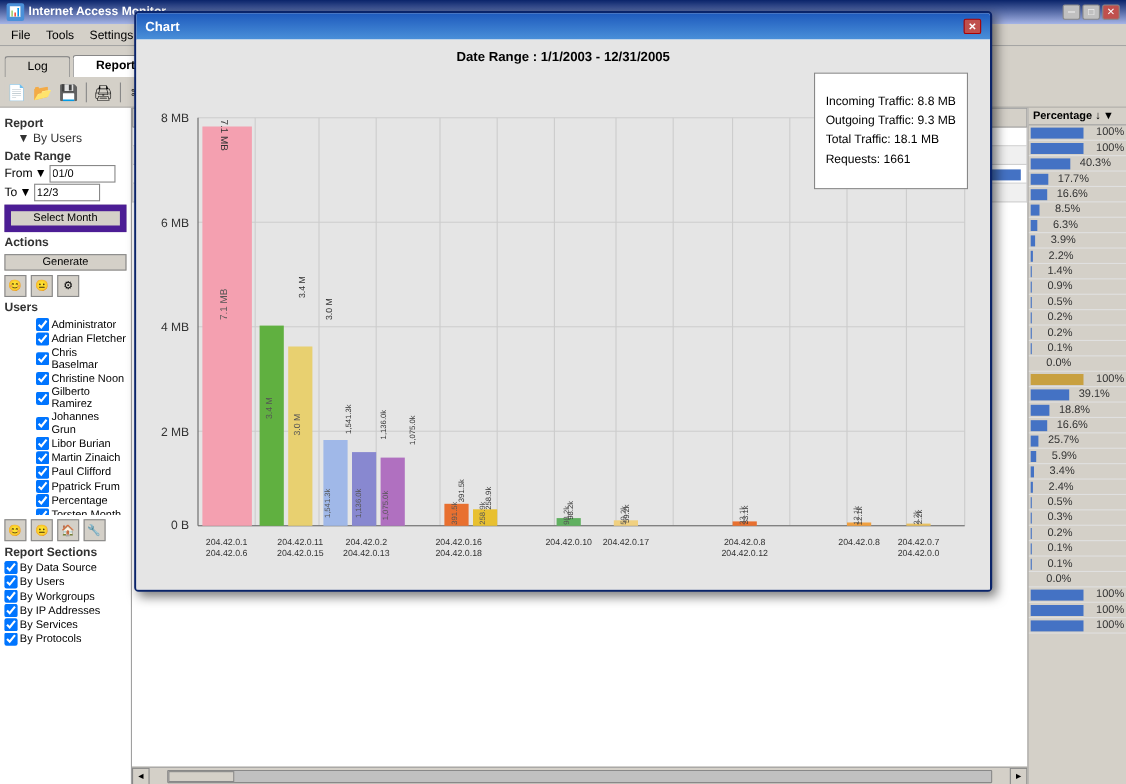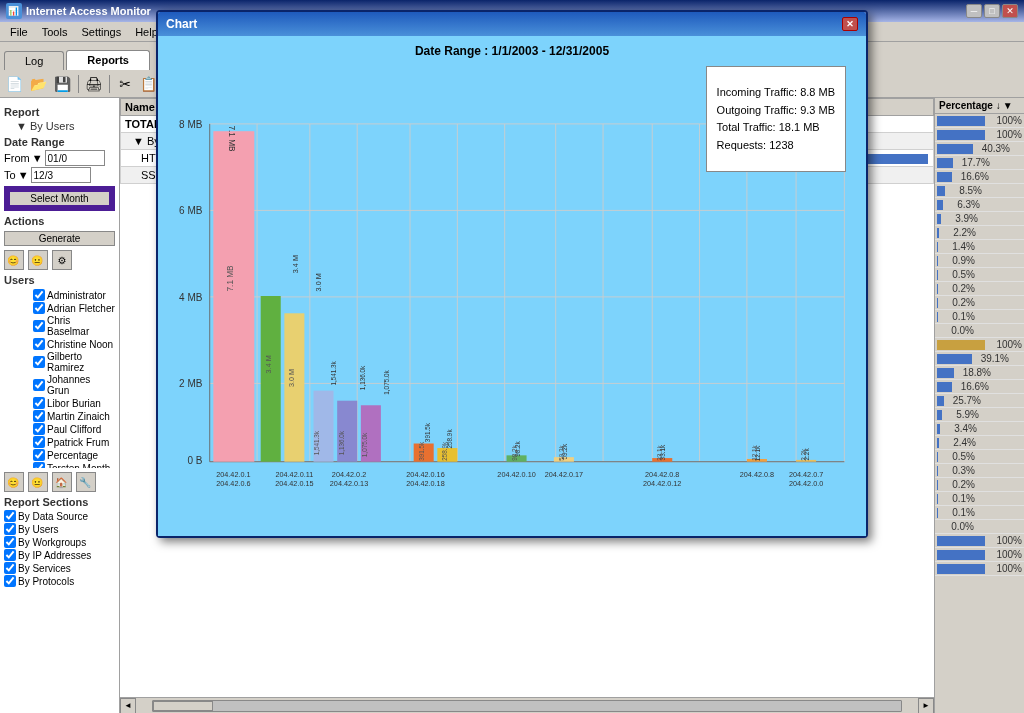--- a/index.html
+++ b/index.html
@@ -205,21 +205,21 @@
       z-index: 100;
       display: flex;
       align-items: flex-start;
       justify-content: center;
       padding-top: 10px;
     }
     .chart-modal {
       background: white;
       border: 2px solid #0a246a;
       border-radius: 4px;
-      width: 712px;
+      width: 780px;
       box-shadow: 4px 4px 10px rgba(0,0,0,0.5);
     }
     .chart-modal-title {
       background: linear-gradient(to bottom, #1e5abd, #4a90d9);
       color: white;
       padding: 3px 8px;
       display: flex;
       align-items: center;
       justify-content: space-between;
       font-size: 12px;
@@ -230,21 +230,21 @@
     .chart-close-btn {
       width: 16px; height: 14px;
       background: #c0504d;
       border: 1px solid #a00;
       color: white;
       display: flex; align-items: center; justify-content: center;
       font-size: 9px; cursor: pointer; border-radius: 2px;
     }
     .chart-content {
       padding: 8px;
-      background: #7dd3fc;
+      background: #e5e5e5;
       height: 500px;
       position: relative;
     }
     .chart-title {
       text-align: center;
       font-size: 12px;
       font-weight: bold;
       margin-bottom: 8px;
     }
 
@@ -676,21 +676,21 @@
       <div class="chart-close-btn">✕</div>
     </div>
     <div class="chart-content">
       <div class="chart-title">Date Range : 1/1/2003 - 12/31/2005</div>
 
       
       <div class="chart-tooltip">
         <div>Incoming Traffic: 8.8 MB</div>
         <div>Outgoing Traffic: 9.3 MB</div>
         <div>Total Traffic: 18.1 MB</div>
-        <div>Requests: 1238</div>
+        <div>Requests: 1661</div>
       </div>
 
       
       <svg class="chart-svg-area" viewBox="0 0 760 450" xmlns="http://www.w3.org/2000/svg">
 
         <text x="40" y="40" font-size="11" text-anchor="end" fill="#333">8 MB</text>
         <text x="40" y="135" font-size="11" text-anchor="end" fill="#333">6 MB</text>
         <text x="40" y="230" font-size="11" text-anchor="end" fill="#333">4 MB</text>
         <text x="40" y="325" font-size="11" text-anchor="end" fill="#333">2 MB</text>
         <text x="40" y="410" font-size="11" text-anchor="end" fill="#333">0 B</text>

